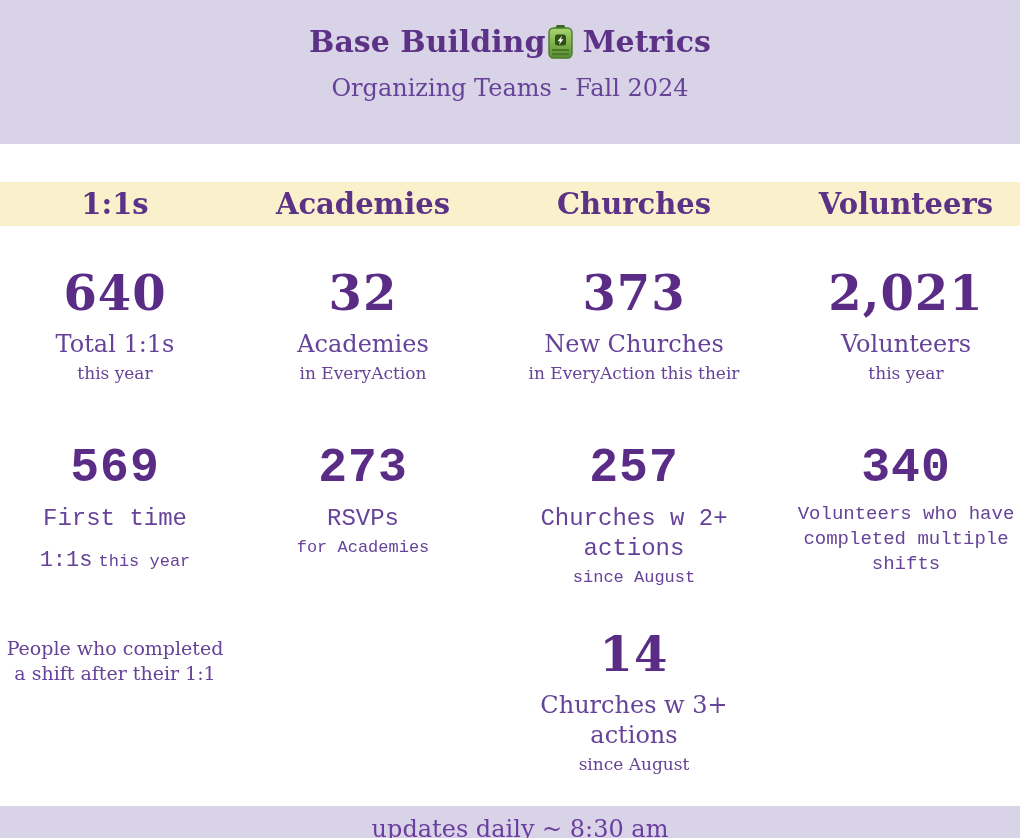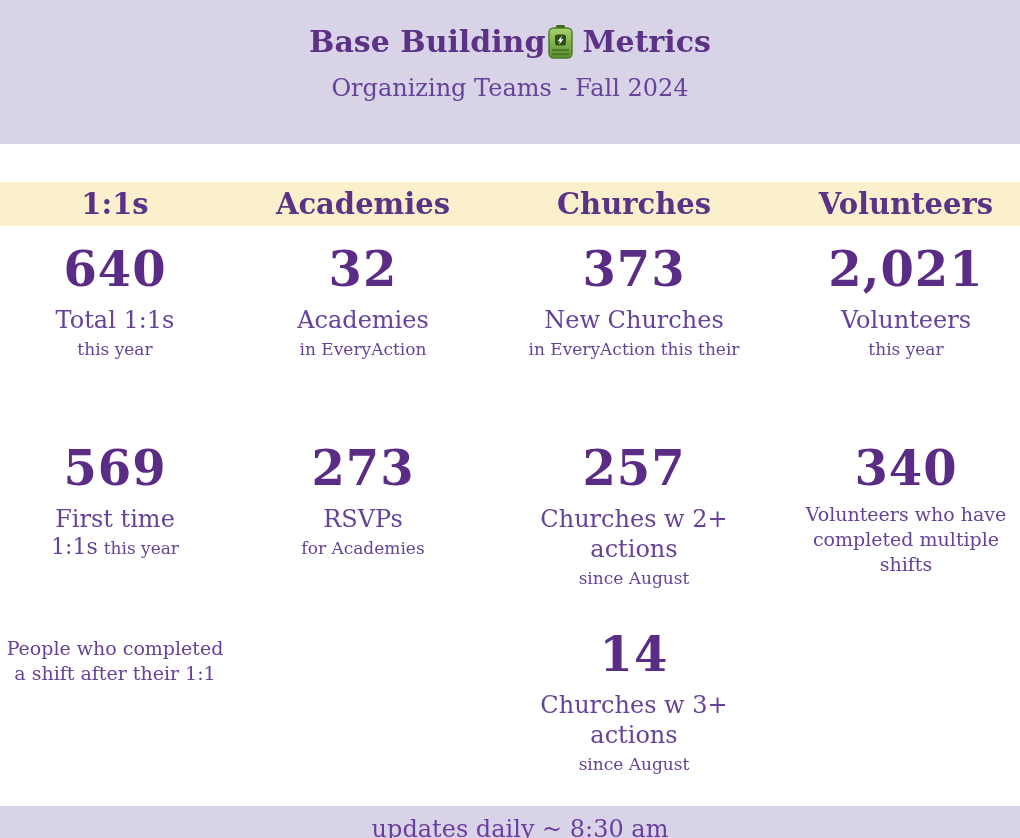--- a/index.html
+++ b/index.html
@@ -57,22 +57,22 @@
     height:580px;
     display:grid;
     grid-template-columns:230px 266px 276px 248px;
     grid-template-rows:186px 202px 192px;
   }
   .cell{
     display:flex;flex-direction:column;
     align-items:center;text-align:center;
   }
   .cell.c4{padding-left:20px;}
-  .cell.r1{padding-top:17px;}
-  .cell.r2{padding-top:30px;}
+  .cell.r1{padding-top:17px;margin-top:24px;}
+  .cell.r2{padding-top:30px;font-family:Liberation Mono, monospace;}
   .cell.r3{padding-top:14px;}
   .num{
     font-size:48px;font-weight:bold;line-height:52px;
     color:var(--purple-num);
     letter-spacing:1px;
   }
   .lbl{
     margin-top:10px;
     font-size:24px;line-height:30px;
     color:var(--purple-mid);
@@ -85,21 +85,21 @@
   .lbl-small{
     margin-top:8px;
     font-size:19px;line-height:25px;
     color:var(--purple-mid);
     max-width:222px;
   }
   .sub-strong{
     font-size:22px;
     margin-right:6px;
   }
-  .subrow{margin-top:2px;}
+  .subrow{margin-top:16px;}
   
   .bottom-band{
     height:46px;background:var(--lavender);
     display:flex;align-items:center;justify-content:center;
     font-size:24px;
     color:var(--purple-footer);
     padding-left:20px;
   }
 </style>
 </head>

